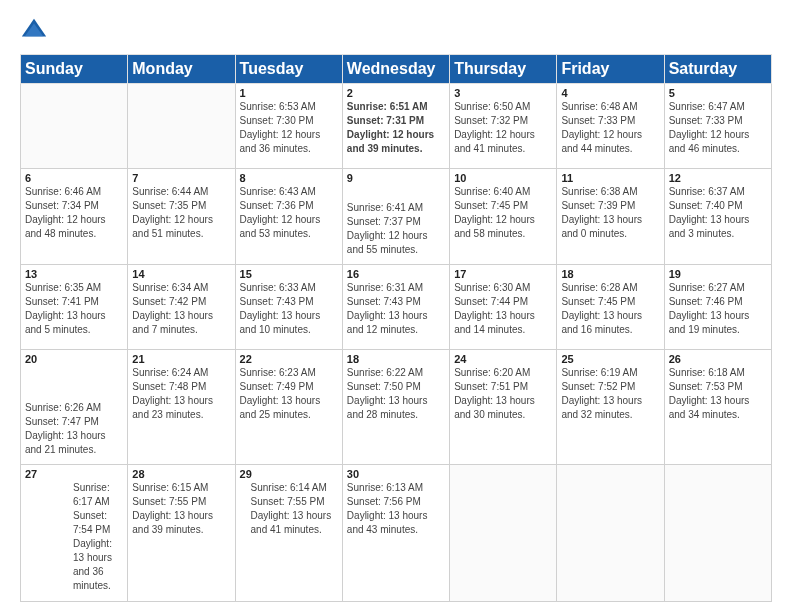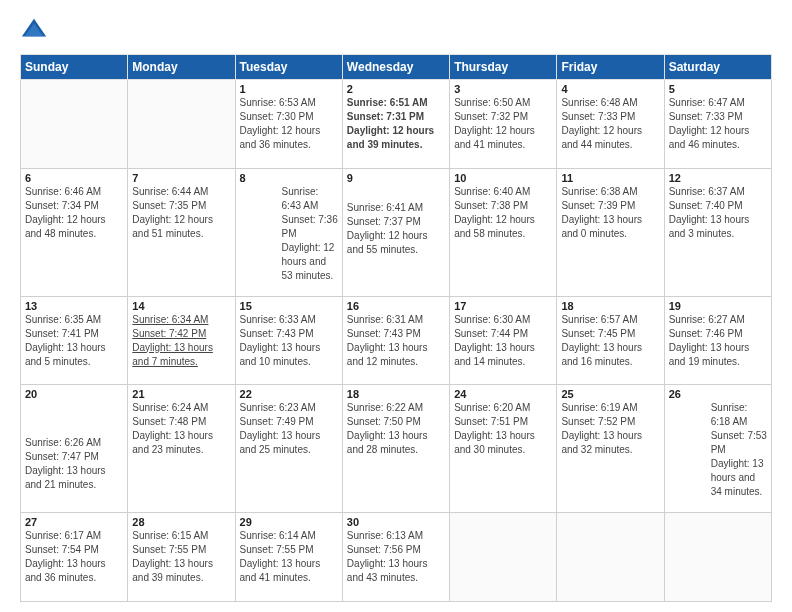--- a/index.html
+++ b/index.html
@@ -53,21 +53,21 @@
       color: #444;
     }
     .calendar {
       width: 100%;
       border-collapse: collapse;
       flex: 1;
     }
     .calendar thead tr th {
       background-color: #1a5fa8;
       color: #fff;
-      font-size: 12px;
+      font-size: 16px;
       font-weight: bold;
       padding: 5px 4px;
       text-align: left;
       border: 1px solid #e0e0e0;
     }
     .calendar tbody tr td {
       vertical-align: top;
       border: 1px solid #d0d0d0;
       padding: 3px 4px;
       font-size: 9.5px;
@@ -170,34 +170,34 @@
 Daylight: 12 hours and 48 minutes.</div>
           </td>
           <td>
             <span class="day-number">7</span>
             <div class="day-info" style="white-space: pre-line;">Sunrise: 6:44 AM
 Sunset: 7:35 PM
 Daylight: 12 hours and 51 minutes.</div>
           </td>
           <td>
             <span class="day-number">8</span>
-            <div class="day-info" style="white-space: pre-line; margin-left: 42px;">Sunrise: 6:43 AM
+            <div class="day-info" style="white-space: pre-line;">Sunrise: 6:43 AM
 Sunset: 7:36 PM
 Daylight: 12 hours and 53 minutes.</div>
           </td>
           <td>
             <span class="day-number">9</span>
             <div class="day-info" style="white-space: pre-line; margin-top: 17px;">Sunrise: 6:41 AM
 Sunset: 7:37 PM
 Daylight: 12 hours and 55 minutes.</div>
           </td>
           <td>
             <span class="day-number">10</span>
             <div class="day-info" style="white-space: pre-line;">Sunrise: 6:40 AM
-Sunset: 7:38 PM
+Sunset: 7:45 PM
 Daylight: 12 hours and 58 minutes.</div>
           </td>
           <td>
             <span class="day-number">11</span>
             <div class="day-info" style="white-space: pre-line;">Sunrise: 6:38 AM
 Sunset: 7:39 PM
 Daylight: 13 hours and 0 minutes.</div>
           </td>
           <td>
             <span class="day-number">12</span>
@@ -208,21 +208,21 @@
         </tr>
         <tr>
           <td>
             <span class="day-number">13</span>
             <div class="day-info" style="white-space: pre-line;">Sunrise: 6:35 AM
 Sunset: 7:41 PM
 Daylight: 13 hours and 5 minutes.</div>
           </td>
           <td>
             <span class="day-number">14</span>
-            <div class="day-info" style="white-space: pre-line; text-decoration: underline;">Sunrise: 6:34 AM
+            <div class="day-info" style="white-space: pre-line;">Sunrise: 6:34 AM
 Sunset: 7:42 PM
 Daylight: 13 hours and 7 minutes.</div>
           </td>
           <td>
             <span class="day-number">15</span>
             <div class="day-info" style="white-space: pre-line;">Sunrise: 6:33 AM
 Sunset: 7:43 PM
 Daylight: 13 hours and 10 minutes.</div>
           </td>
           <td>
@@ -232,21 +232,21 @@
 Daylight: 13 hours and 12 minutes.</div>
           </td>
           <td>
             <span class="day-number">17</span>
             <div class="day-info" style="white-space: pre-line;">Sunrise: 6:30 AM
 Sunset: 7:44 PM
 Daylight: 13 hours and 14 minutes.</div>
           </td>
           <td>
             <span class="day-number">18</span>
-            <div class="day-info" style="white-space: pre-line;">Sunrise: 6:57 AM
+            <div class="day-info" style="white-space: pre-line;">Sunrise: 6:28 AM
 Sunset: 7:45 PM
 Daylight: 13 hours and 16 minutes.</div>
           </td>
           <td>
             <span class="day-number">19</span>
             <div class="day-info" style="white-space: pre-line;">Sunrise: 6:27 AM
 Sunset: 7:46 PM
 Daylight: 13 hours and 19 minutes.</div>
           </td>
         </tr>
@@ -282,41 +282,41 @@
 Daylight: 13 hours and 30 minutes.</div>
           </td>
           <td>
             <span class="day-number">25</span>
             <div class="day-info" style="white-space: pre-line;">Sunrise: 6:19 AM
 Sunset: 7:52 PM
 Daylight: 13 hours and 32 minutes.</div>
           </td>
           <td>
             <span class="day-number">26</span>
-            <div class="day-info" style="white-space: pre-line; margin-left: 42px;">Sunrise: 6:18 AM
+            <div class="day-info" style="white-space: pre-line;">Sunrise: 6:18 AM
 Sunset: 7:53 PM
 Daylight: 13 hours and 34 minutes.</div>
           </td>
         </tr>
         <tr class="last-row">
           <td>
             <span class="day-number">27</span>
-            <div class="day-info" style="white-space: pre-line;">Sunrise: 6:17 AM
+            <div class="day-info" style="white-space: pre-line; margin-left: 48px;">Sunrise: 6:17 AM
 Sunset: 7:54 PM
 Daylight: 13 hours and 36 minutes.</div>
           </td>
           <td>
             <span class="day-number">28</span>
             <div class="day-info" style="white-space: pre-line;">Sunrise: 6:15 AM
 Sunset: 7:55 PM
 Daylight: 13 hours and 39 minutes.</div>
           </td>
           <td>
             <span class="day-number">29</span>
-            <div class="day-info" style="white-space: pre-line;">Sunrise: 6:14 AM
+            <div class="day-info" style="white-space: pre-line; margin-left: 11px;">Sunrise: 6:14 AM
 Sunset: 7:55 PM
 Daylight: 13 hours and 41 minutes.</div>
           </td>
           <td>
             <span class="day-number">30</span>
             <div class="day-info" style="white-space: pre-line;">Sunrise: 6:13 AM
 Sunset: 7:56 PM
 Daylight: 13 hours and 43 minutes.</div>
           </td>
           <td class="empty-cell"></td>

